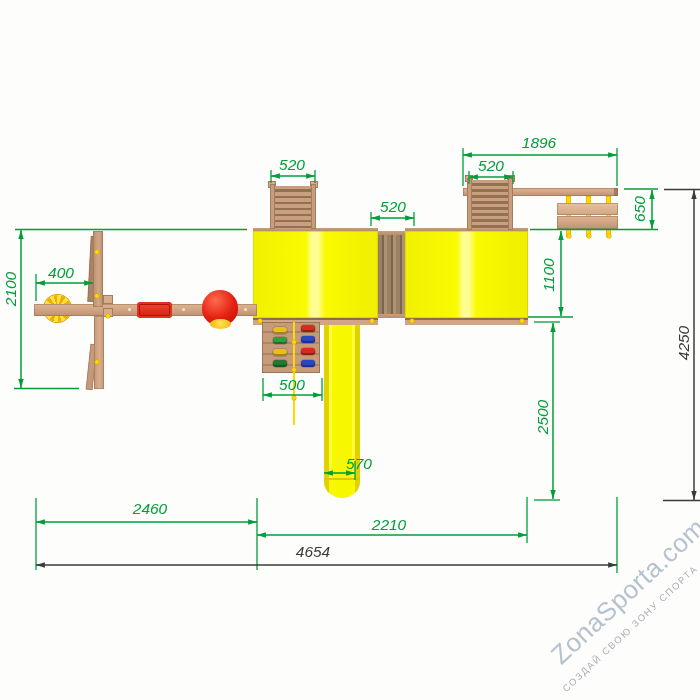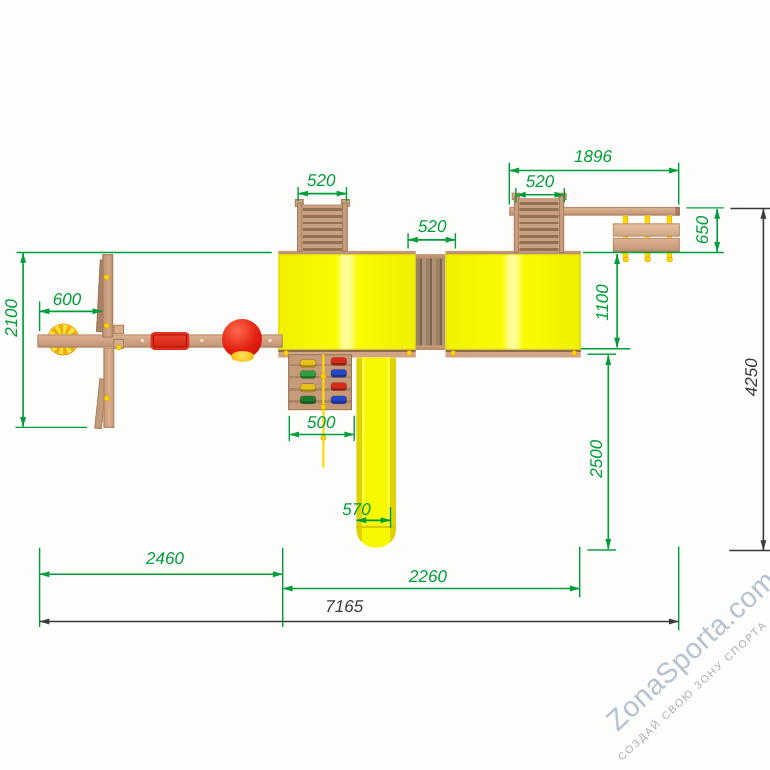--- a/index.html
+++ b/index.html
@@ -251,31 +251,31 @@
     </g>
 
     <g fill="none">
       <line class="d-stroke thin" x1="664" y1="189.5" x2="700" y2="189.5"></line>
       <line class="d-stroke thin" x1="663" y1="500.5" x2="700" y2="500.5"></line>
       <line class="d-stroke dline" x1="694" y1="190" x2="694" y2="500" marker-start="url(#ad)" marker-end="url(#ad)"></line>
     </g>
   </svg>
 
   <span class="dimtext v" style="left:11px;top:289px;">2100</span>
-  <span class="dimtext" style="left:61px;top:273px;">600</span>
+  <span class="dimtext" style="left:61px;top:273px;">400</span>
   <span class="dimtext" style="left:292px;top:165px;">520</span>
   <span class="dimtext" style="left:393px;top:207px;">520</span>
   <span class="dimtext" style="left:491px;top:166px;">520</span>
   <span class="dimtext" style="left:539px;top:143px;">1896</span>
   <span class="dimtext v" style="left:640px;top:209px;">650</span>
   <span class="dimtext v" style="left:549px;top:275px;">1100</span>
   <span class="dimtext" style="left:292px;top:385px;">500</span>
   <span class="dimtext v" style="left:543px;top:417px;">2500</span>
-  <span class="dimtext" style="left:324px;top:464px;">570</span>
+  <span class="dimtext" style="left:359px;top:464px;">570</span>
   <span class="dimtext" style="left:150px;top:509px;">2460</span>
-  <span class="dimtext" style="left:389px;top:525px;">2260</span>
-  <span class="dimtext dark" style="left:313px;top:552px;">7165</span>
+  <span class="dimtext" style="left:389px;top:525px;">2210</span>
+  <span class="dimtext dark" style="left:313px;top:552px;">4654</span>
   <span class="dimtext v dark" style="left:684px;top:343px;">4250</span>
 
   <span class="wm-brand">ZonaSporta.com</span>
   <span class="wm-tag">СОЗДАЙ СВОЮ ЗОНУ СПОРТА</span>
 
 </div>
 
 </body></html>

